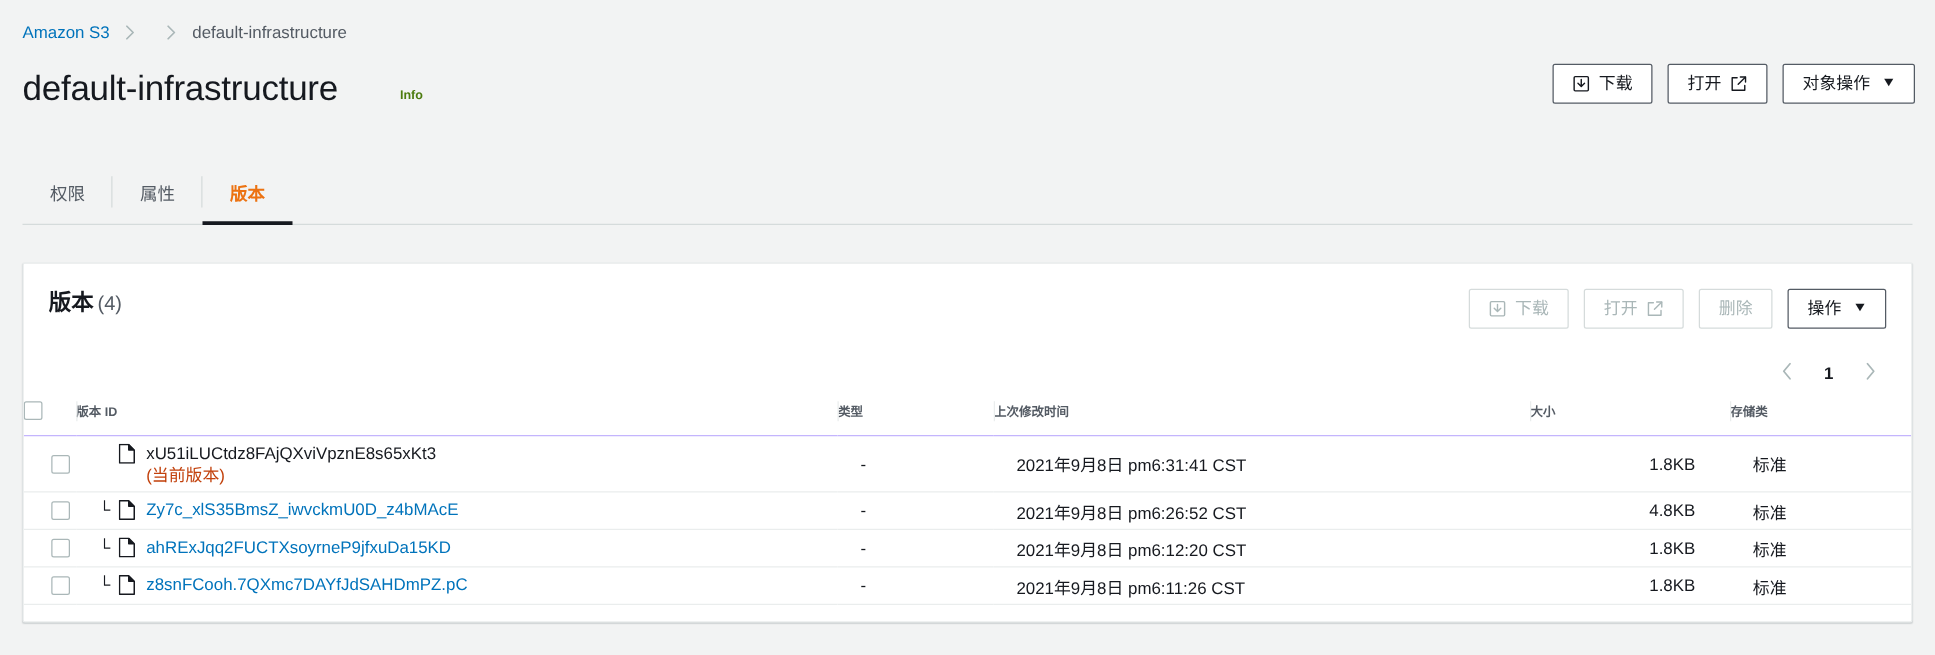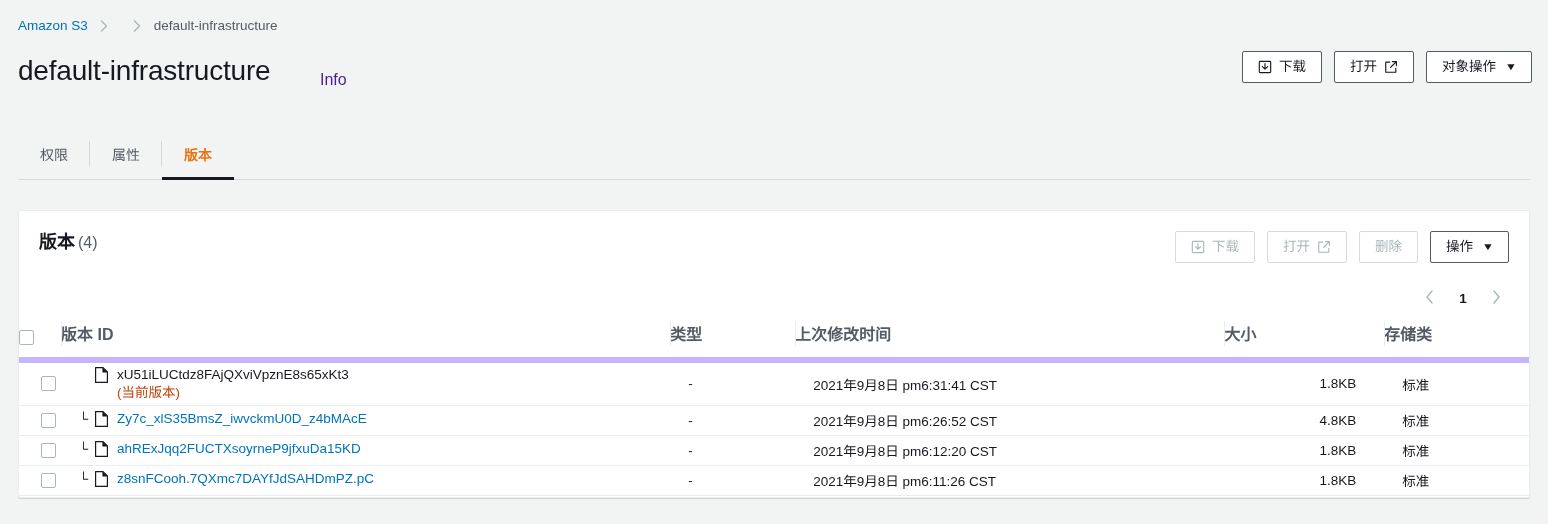--- a/index.html
+++ b/index.html
@@ -52,23 +52,23 @@
     font-weight: 400;
     color: #16191f;
     letter-spacing: -0.2px;
     line-height: 38px;
     margin: 0;
     white-space: nowrap;
   }
   .info-link {
     position: absolute;
     left: 302px; top: 19px;
-    font-size: 16px;
-    font-weight: normal;
-    color: #4c1d95;
+    font-size: 10px;
+    font-weight: bold;
+    color: #4d7c0f;
     cursor: pointer;
   }
 
   
   .header-actions {
     position: absolute;
     right: 16px; top: 51px;
     display: flex;
     gap: 12px;
     align-items: center;
@@ -215,22 +215,22 @@
   table.vtable {
     width: 100%;
     border-collapse: collapse;
     font-size: 13.5px;
   }
   table.vtable thead th {
     font-weight: bold;
     color: #545b64;
     text-align: left;
     padding: 0 0 12px 0;
-    font-size: 16px;
-    border-bottom: 6px solid #c4b5fd;
+    font-size: 10px;
+    border-bottom: 1px solid #c4b5fd;
     vertical-align: bottom;
     position: relative;
   }
   table.vtable thead th.div::before {
     content: "";
     position: absolute;
     left: 0; top: 0; bottom: 11px;
     width: 1px;
     background: #eaeded;
   }

